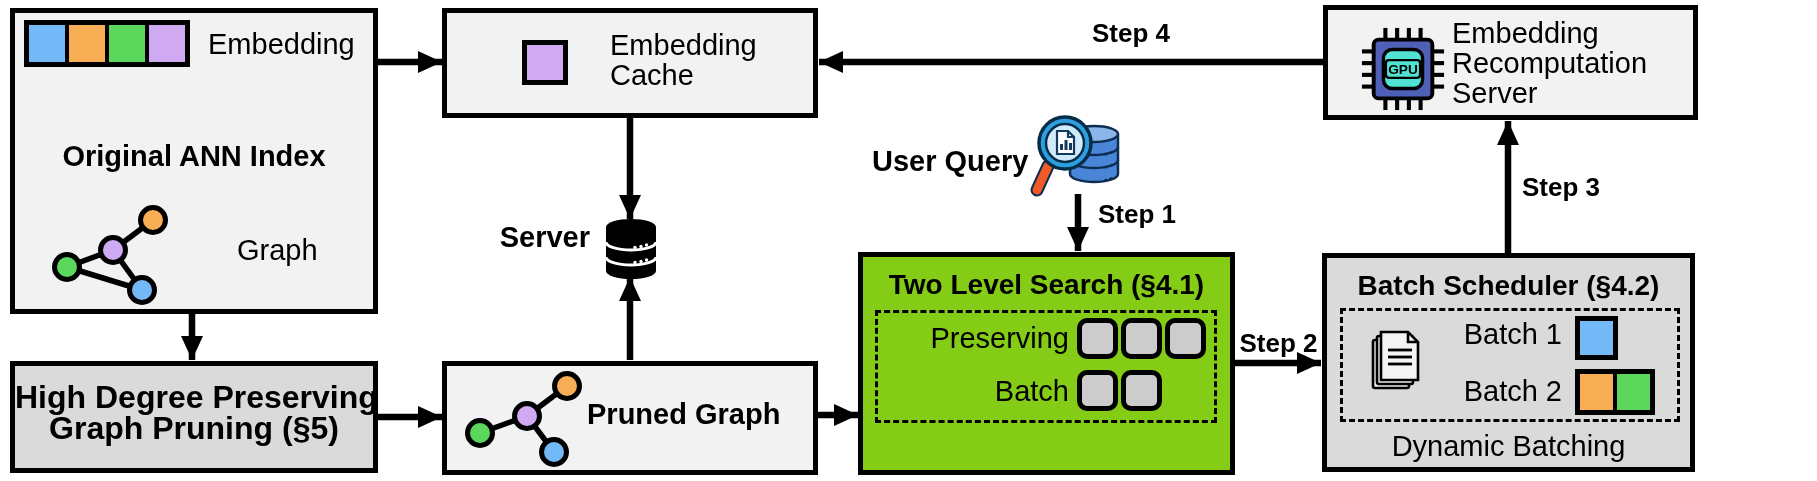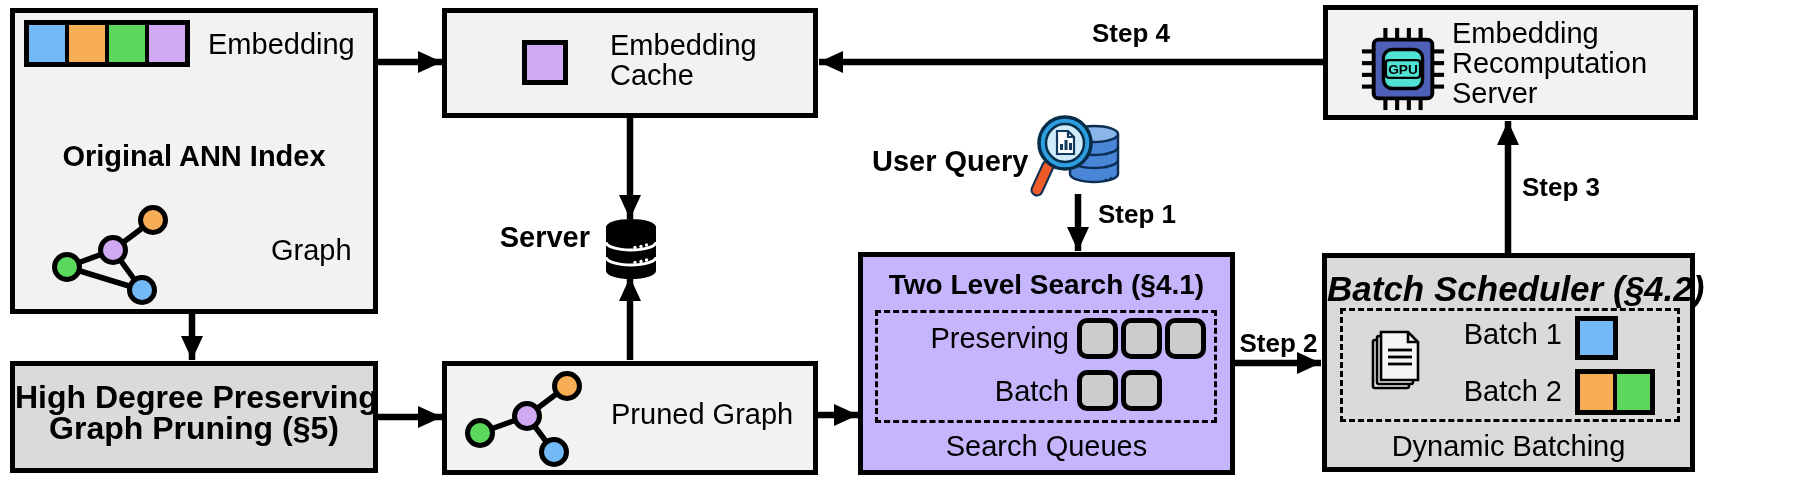--- a/index.html
+++ b/index.html
@@ -61,21 +61,21 @@
         <line x1="68" y1="55" x2="108" y2="25"></line>
         <line x1="68" y1="55" x2="97" y2="95"></line>
       </g>
       <g stroke="#000" stroke-width="5">
         <circle cx="108" cy="25" r="12.5" fill="#f7ae55"></circle>
         <circle cx="22" cy="72" r="12.5" fill="#5bd75b"></circle>
         <circle cx="68" cy="55" r="12.5" fill="#cfa9f2"></circle>
         <circle cx="97" cy="95" r="12.5" fill="#74b9f7"></circle>
       </g>
     </svg>
-    <div class="lbl" style="left:222px;top:222px;margin-left:34px;">Graph</div>
+    <div class="lbl" style="left:222px;top:222px;">Graph</div>
   </div>
 
   <div class="box" style="left: 442px; top: 8px; width: 376px; height: 110px; background-color: rgb(242, 242, 242);">
     <div class="sq" style="left: 75px; top: 27px; width: 46px; height: 45px; background-color: rgb(207, 169, 242);"></div>
     <div class="lbl" style="left:163px;top:17px;">
       <div>Embedding</div>
       <div>Cache</div>
     </div>
   </div>
 
@@ -111,21 +111,21 @@
         <line x1="65" y1="48" x2="105" y2="18"></line>
         <line x1="65" y1="48" x2="92" y2="84"></line>
       </g>
       <g stroke="#000" stroke-width="5">
         <circle cx="105" cy="18" r="12.5" fill="#f7ae55"></circle>
         <circle cx="18" cy="65" r="12.5" fill="#5bd75b"></circle>
         <circle cx="65" cy="48" r="12.5" fill="#cfa9f2"></circle>
         <circle cx="92" cy="84" r="12.5" fill="#74b9f7"></circle>
       </g>
     </svg>
-    <div class="lbl" style="left:164px;top:33px;">Pruned Graph</div>
+    <div class="lbl" style="left:140px;top:33px;font-weight:bold;">Pruned Graph</div>
   </div>
 
   <div class="lbl bold" style="left:872px;top:146px;">User Query</div>
   <svg class="abs" style="left:1032px;top:112px;" width="92" height="90" viewBox="0 0 92 90">
 
     <g stroke="#0d2d52" stroke-width="2.5">
       <path d="M38,22 v40 a24,8 0 0 0 48,0 v-40" fill="#4a86d8"></path>
       <path d="M38,48 a24,8 0 0 0 48,0" fill="none"></path>
       <path d="M38,35 a24,8 0 0 0 48,0" fill="none"></path>
       <ellipse cx="62" cy="22" rx="24" ry="8" fill="#8ab6ea"></ellipse>
@@ -148,41 +148,40 @@
     <path d="M25,19 h11 l6,6 v17 h-17 z" fill="#fff" stroke="#123a5e" stroke-width="2.2"></path>
     <path d="M36,19 v6 h6" fill="none" stroke="#123a5e" stroke-width="2.2"></path>
     <g fill="#123a5e">
       <rect x="28" y="32" width="3" height="6"></rect>
       <rect x="32.5" y="28" width="3" height="10"></rect>
       <rect x="37" y="31" width="3" height="7"></rect>
     </g>
   </svg>
   <div class="step" style="left:1098px;top:199px;">Step 1</div>
 
-  <div class="box" style="left: 858px; top: 252px; width: 377px; height: 223px; background-color: #c4b5fd;">
+  <div class="box" style="left: 858px; top: 252px; width: 377px; height: 223px; background-color: #84cc16;">
     <div class="lbl bold ctr" style="top:13px;font-size:28px;">Two Level Search (§4.1)</div>
     <div class="dashed" style="left:12px;top:53px;width:342px;height:113px;"></div>
     <div class="lbl rt" style="left:20px;top:66px;width:186px;">Preserving</div>
     <div class="qrow" style="left:214px;top:61px;">
       <div class="q" style="background-color: rgb(204, 204, 204);"></div>
       <div class="q" style="background-color: rgb(204, 204, 204);"></div>
       <div class="q" style="background-color: rgb(204, 204, 204);"></div>
     </div>
     <div class="lbl rt" style="left:20px;top:119px;width:186px;">Batch</div>
     <div class="qrow" style="left:214px;top:113px;">
       <div class="q" style="background-color: rgb(204, 204, 204);"></div>
       <div class="q" style="background-color: rgb(204, 204, 204);"></div>
     </div>
-    <div class="lbl ctr" style="top:174px;">Search Queues</div>
   </div>
 
   <div class="step" style="left:1235px;top:328px;width:87px;text-align:center;">Step 2</div>
 
   <div class="box" style="left: 1322px; top: 253px; width: 373px; height: 219px; background-color: rgb(218, 218, 218);">
-    <div class="lbl bold ctr" style="top:13px;font-size:35px;font-style:italic;">Batch Scheduler (§4.2)</div>
+    <div class="lbl bold ctr" style="top:13px;font-size:28px;">Batch Scheduler (§4.2)</div>
     <div class="dashed" style="left:13px;top:50px;width:340px;height:114px;"></div>
     <svg class="abs" style="left:41px;top:70px;" width="56" height="66" viewBox="0 0 56 66">
       <g fill="#ececec" stroke="#000" stroke-width="2.6">
         <rect x="5" y="12" width="36" height="48" rx="2"></rect>
         <rect x="9" y="8" width="36" height="48" rx="2"></rect>
       </g>
       <path d="M13,4 h27 l10,10 v38 h-37 z" fill="#f4f4f4" stroke="#000" stroke-width="2.6"></path>
       <path d="M40,4 v10 h10" fill="none" stroke="#000" stroke-width="2.6"></path>
       <g stroke="#000" stroke-width="2.8">
         <line x1="20" y1="22" x2="44" y2="22"></line>

